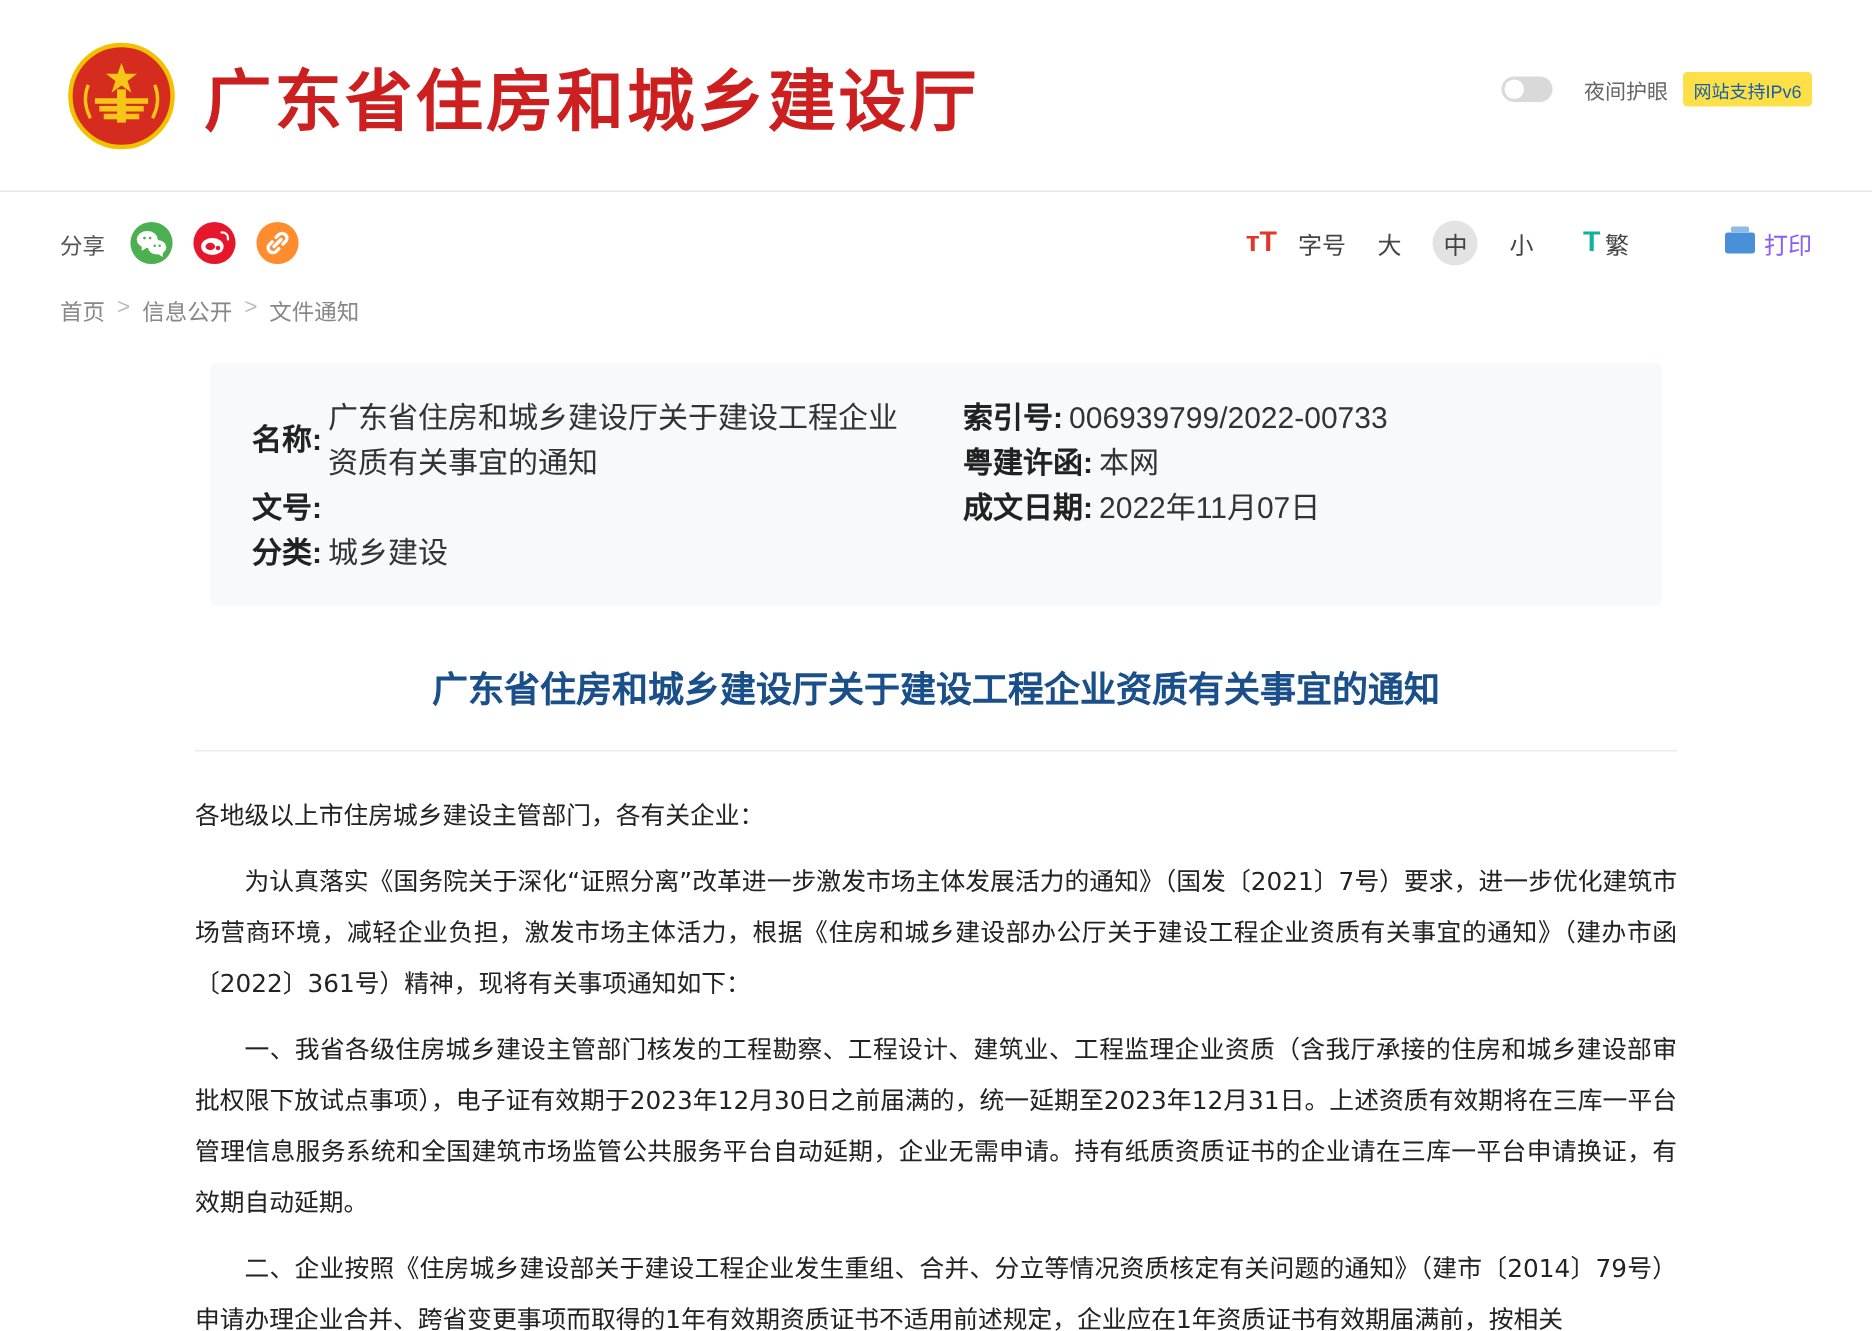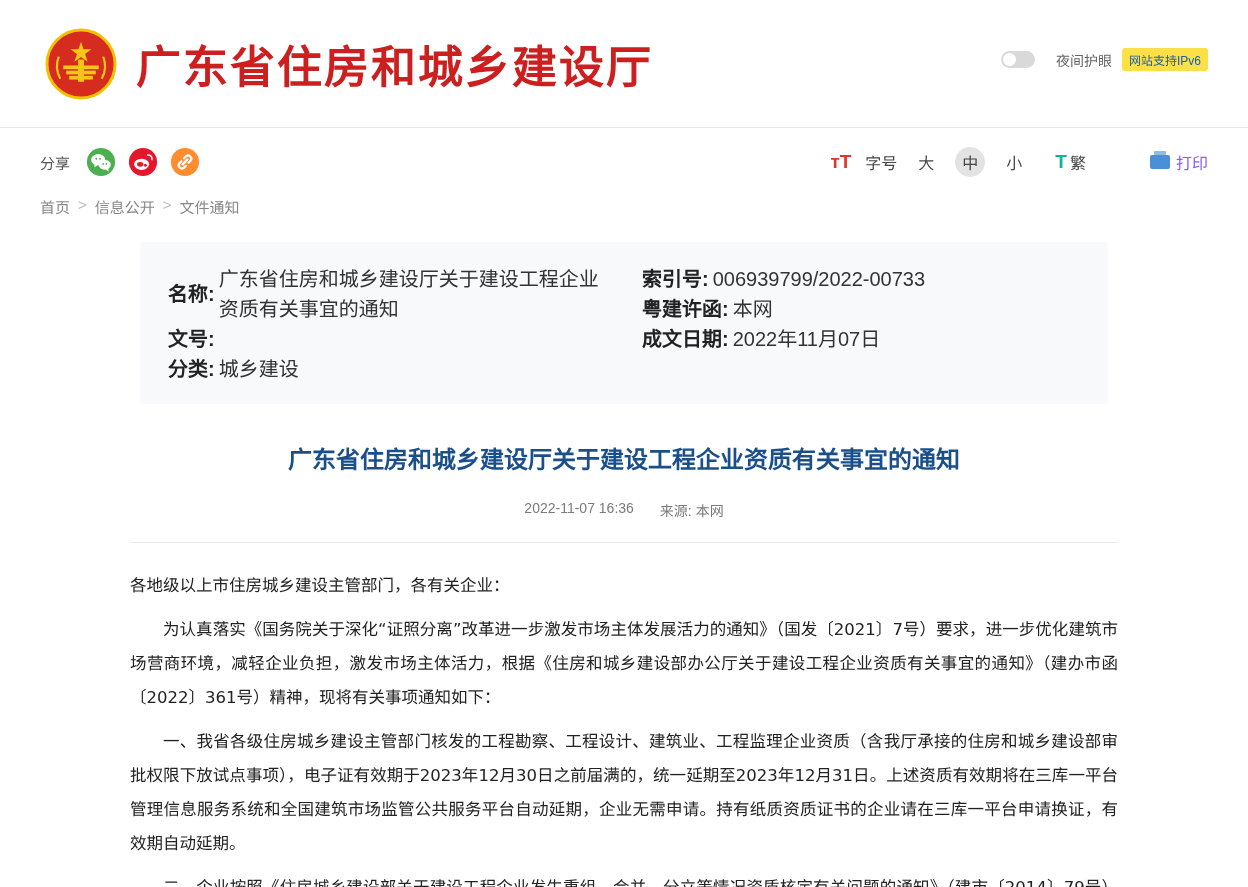--- a/index.html
+++ b/index.html
@@ -328,24 +328,20 @@
       <div class="meta-row">
         <span class="meta-key">成文日期:</span>
         <span class="meta-val">2022年11月07日</span>
       </div>
     </div>
   </div>
 </div>
 
 <div class="article">
   <div class="article-title">广东省住房和城乡建设厅关于建设工程企业资质有关事宜的通知</div>
-  <div class="article-sub">
-    <span>2022-11-07  16:36</span>
-    <span>来源: 本网</span>
-  </div>
   <div class="divider"></div>
 
   <div class="article-body">
     <p>各地级以上市住房城乡建设主管部门，各有关企业：</p>
     <p class="indent">为认真落实《国务院关于深化“证照分离”改革进一步激发市场主体发展活力的通知》（国发〔2021〕7号）要求，进一步优化建筑市场营商环境，减轻企业负担，激发市场主体活力，根据《住房和城乡建设部办公厅关于建设工程企业资质有关事宜的通知》（建办市函〔2022〕361号）精神，现将有关事项通知如下：</p>
     <p class="indent">一、我省各级住房城乡建设主管部门核发的工程勘察、工程设计、建筑业、工程监理企业资质（含我厅承接的住房和城乡建设部审批权限下放试点事项），电子证有效期于2023年12月30日之前届满的，统一延期至2023年12月31日。上述资质有效期将在三库一平台管理信息服务系统和全国建筑市场监管公共服务平台自动延期，企业无需申请。持有纸质资质证书的企业请在三库一平台申请换证，有效期自动延期。</p>
     <p class="indent">二、企业按照《住房城乡建设部关于建设工程企业发生重组、合并、分立等情况资质核定有关问题的通知》（建市〔2014〕79号）申请办理企业合并、跨省变更事项而取得的1年有效期资质证书不适用前述规定，企业应在1年资质证书有效期届满前，按相关</p>
   </div>
 </div>
 

